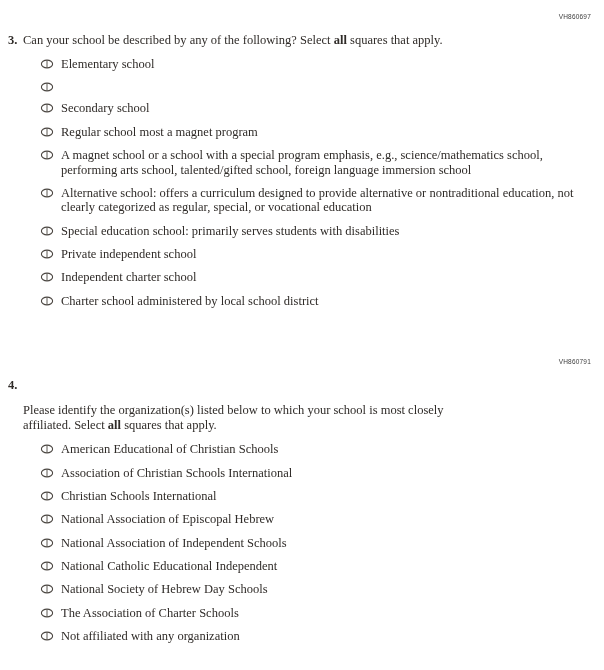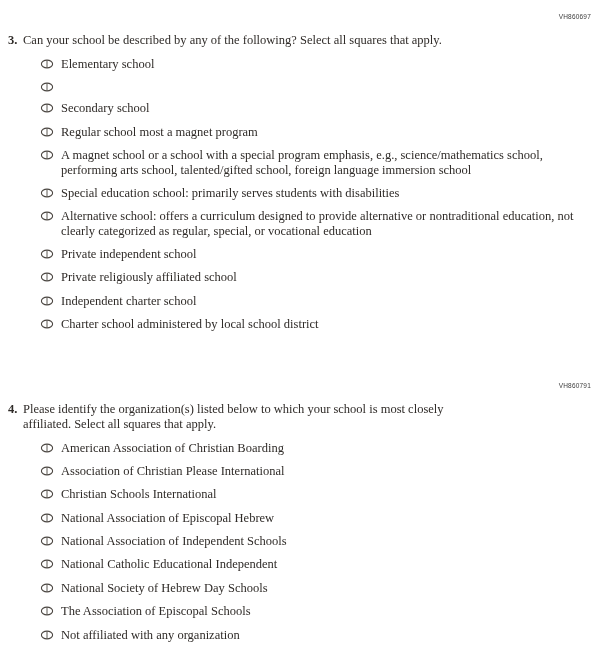--- a/index.html
+++ b/index.html
@@ -11,22 +11,22 @@
   .code{
     text-align:right;
     font-family:"Liberation Sans","DejaVu Sans",sans-serif;
     font-size:6.5px;color:#3c3c3c;padding-right:13px;letter-spacing:.2px;
   }
   .q3-code{padding-top:13px;}
   .q4-section{margin-top:50px;}
   .question{display:flex;align-items:flex-start;padding-left:8px;margin-top:13px;}
   .qnum{flex:none;width:15px;font-weight:bold;font-size:12.5px;}
   .qprompt{font-size:12.5px;line-height:1.2;max-width:528px;}
-  .qprompt-narrow{max-width:460px;}
-  .qprompt b{font-weight:normal;}
+  .qprompt-narrow{max-width:460px;margin-top:25px;}
+  .qprompt b{font-weight:bold;}
   .options{margin-top:9px;margin-left:17px;}
   .option{display:flex;align-items:flex-start;margin:0 0 9px 23px;cursor:pointer;}
   .bubble{flex:none;width:14px;height:10px;margin-top:2px;margin-right:7px;display:block;}
   .option-label{font-size:12.5px;line-height:1.15;max-width:522px;}
 </style>
 </head>
 <body>
 
 <div class="code q3-code">VH860697</div>
 
@@ -68,42 +68,35 @@
         <ellipse cx="7" cy="5" rx="5.6" ry="3.9" fill="none" stroke="#4a4540" stroke-width="1.1"></ellipse>
         <line x1="7" y1="1.6" x2="7" y2="8.4" stroke="#4a4540" stroke-width="0.9"></line>
       </svg>
     <span class="option-label">A magnet school or a school with a special program emphasis, e.g., science/mathematics school, performing arts school, talented/gifted school, foreign language immersion school</span>
   </div>
   <div class="option">
     <svg class="bubble" viewBox="0 0 14 10">
         <ellipse cx="7" cy="5" rx="5.6" ry="3.9" fill="none" stroke="#4a4540" stroke-width="1.1"></ellipse>
         <line x1="7" y1="1.6" x2="7" y2="8.4" stroke="#4a4540" stroke-width="0.9"></line>
       </svg>
+    <span class="option-label">Alternative school: offers a curriculum designed to provide alternative or nontraditional education, not clearly categorized as regular, special, or vocational education</span>
+  </div>
+  <div class="option">
+    <svg class="bubble" viewBox="0 0 14 10">
+        <ellipse cx="7" cy="5" rx="5.6" ry="3.9" fill="none" stroke="#4a4540" stroke-width="1.1"></ellipse>
+        <line x1="7" y1="1.6" x2="7" y2="8.4" stroke="#4a4540" stroke-width="0.9"></line>
+      </svg>
     <span class="option-label">Special education school: primarily serves students with disabilities</span>
   </div>
   <div class="option">
     <svg class="bubble" viewBox="0 0 14 10">
         <ellipse cx="7" cy="5" rx="5.6" ry="3.9" fill="none" stroke="#4a4540" stroke-width="1.1"></ellipse>
         <line x1="7" y1="1.6" x2="7" y2="8.4" stroke="#4a4540" stroke-width="0.9"></line>
       </svg>
-    <span class="option-label">Alternative school: offers a curriculum designed to provide alternative or nontraditional education, not clearly categorized as regular, special, or vocational education</span>
-  </div>
-  <div class="option">
-    <svg class="bubble" viewBox="0 0 14 10">
-        <ellipse cx="7" cy="5" rx="5.6" ry="3.9" fill="none" stroke="#4a4540" stroke-width="1.1"></ellipse>
-        <line x1="7" y1="1.6" x2="7" y2="8.4" stroke="#4a4540" stroke-width="0.9"></line>
-      </svg>
     <span class="option-label">Private independent school</span>
-  </div>
-  <div class="option">
-    <svg class="bubble" viewBox="0 0 14 10">
-        <ellipse cx="7" cy="5" rx="5.6" ry="3.9" fill="none" stroke="#4a4540" stroke-width="1.1"></ellipse>
-        <line x1="7" y1="1.6" x2="7" y2="8.4" stroke="#4a4540" stroke-width="0.9"></line>
-      </svg>
-    <span class="option-label">Private religiously affiliated school</span>
   </div>
   <div class="option">
     <svg class="bubble" viewBox="0 0 14 10">
         <ellipse cx="7" cy="5" rx="5.6" ry="3.9" fill="none" stroke="#4a4540" stroke-width="1.1"></ellipse>
         <line x1="7" y1="1.6" x2="7" y2="8.4" stroke="#4a4540" stroke-width="0.9"></line>
       </svg>
     <span class="option-label">Independent charter school</span>
   </div>
   <div class="option">
     <svg class="bubble" viewBox="0 0 14 10">
@@ -121,28 +114,28 @@
     <div class="qnum">4.</div>
     <div class="qprompt qprompt-narrow"><span>Please identify the organization(s) listed below to which your school is most closely affiliated. Select </span><b>all</b><span> squares that apply.</span></div>
   </div>
 
   <div class="options">
     <div class="option">
       <svg class="bubble" viewBox="0 0 14 10">
           <ellipse cx="7" cy="5" rx="5.6" ry="3.9" fill="none" stroke="#4a4540" stroke-width="1.1"></ellipse>
           <line x1="7" y1="1.6" x2="7" y2="8.4" stroke="#4a4540" stroke-width="0.9"></line>
         </svg>
-      <span class="option-label">American Association of Christian Boarding</span>
+      <span class="option-label">American Educational of Christian Schools</span>
     </div>
     <div class="option">
       <svg class="bubble" viewBox="0 0 14 10">
           <ellipse cx="7" cy="5" rx="5.6" ry="3.9" fill="none" stroke="#4a4540" stroke-width="1.1"></ellipse>
           <line x1="7" y1="1.6" x2="7" y2="8.4" stroke="#4a4540" stroke-width="0.9"></line>
         </svg>
-      <span class="option-label">Association of Christian Please International</span>
+      <span class="option-label">Association of Christian Schools International</span>
     </div>
     <div class="option">
       <svg class="bubble" viewBox="0 0 14 10">
           <ellipse cx="7" cy="5" rx="5.6" ry="3.9" fill="none" stroke="#4a4540" stroke-width="1.1"></ellipse>
           <line x1="7" y1="1.6" x2="7" y2="8.4" stroke="#4a4540" stroke-width="0.9"></line>
         </svg>
       <span class="option-label">Christian Schools International</span>
     </div>
     <div class="option">
       <svg class="bubble" viewBox="0 0 14 10">
@@ -170,21 +163,21 @@
           <ellipse cx="7" cy="5" rx="5.6" ry="3.9" fill="none" stroke="#4a4540" stroke-width="1.1"></ellipse>
           <line x1="7" y1="1.6" x2="7" y2="8.4" stroke="#4a4540" stroke-width="0.9"></line>
         </svg>
       <span class="option-label">National Society of Hebrew Day Schools</span>
     </div>
     <div class="option">
       <svg class="bubble" viewBox="0 0 14 10">
           <ellipse cx="7" cy="5" rx="5.6" ry="3.9" fill="none" stroke="#4a4540" stroke-width="1.1"></ellipse>
           <line x1="7" y1="1.6" x2="7" y2="8.4" stroke="#4a4540" stroke-width="0.9"></line>
         </svg>
-      <span class="option-label">The Association of Episcopal Schools</span>
+      <span class="option-label">The Association of Charter Schools</span>
     </div>
     <div class="option">
       <svg class="bubble" viewBox="0 0 14 10">
           <ellipse cx="7" cy="5" rx="5.6" ry="3.9" fill="none" stroke="#4a4540" stroke-width="1.1"></ellipse>
           <line x1="7" y1="1.6" x2="7" y2="8.4" stroke="#4a4540" stroke-width="0.9"></line>
         </svg>
       <span class="option-label">Not affiliated with any organization</span>
     </div>
   </div>
 </div>

